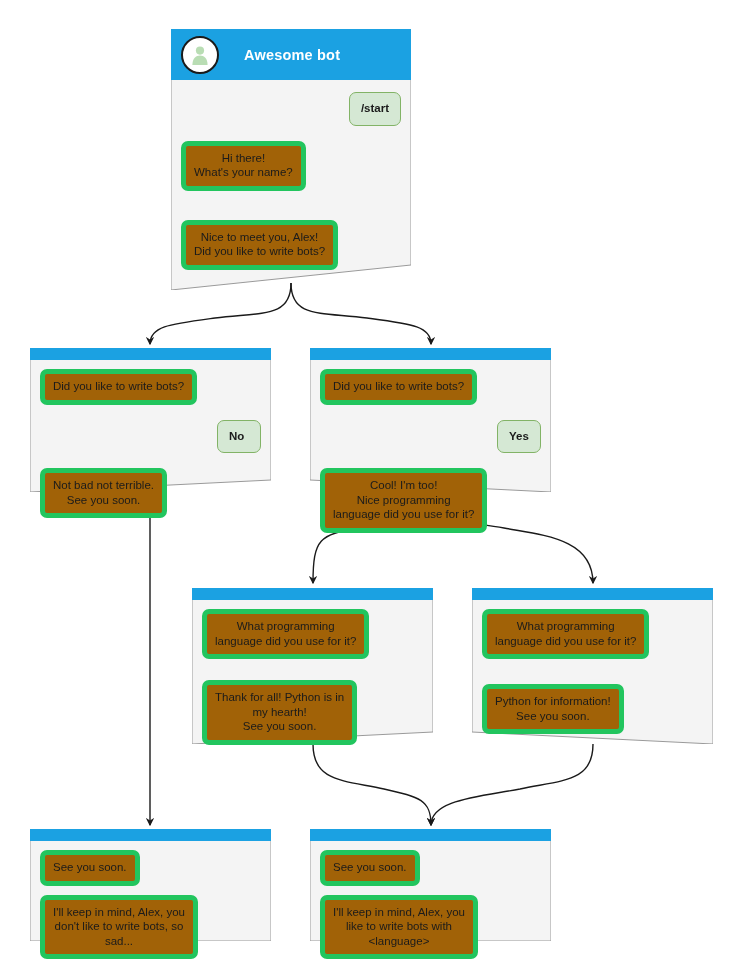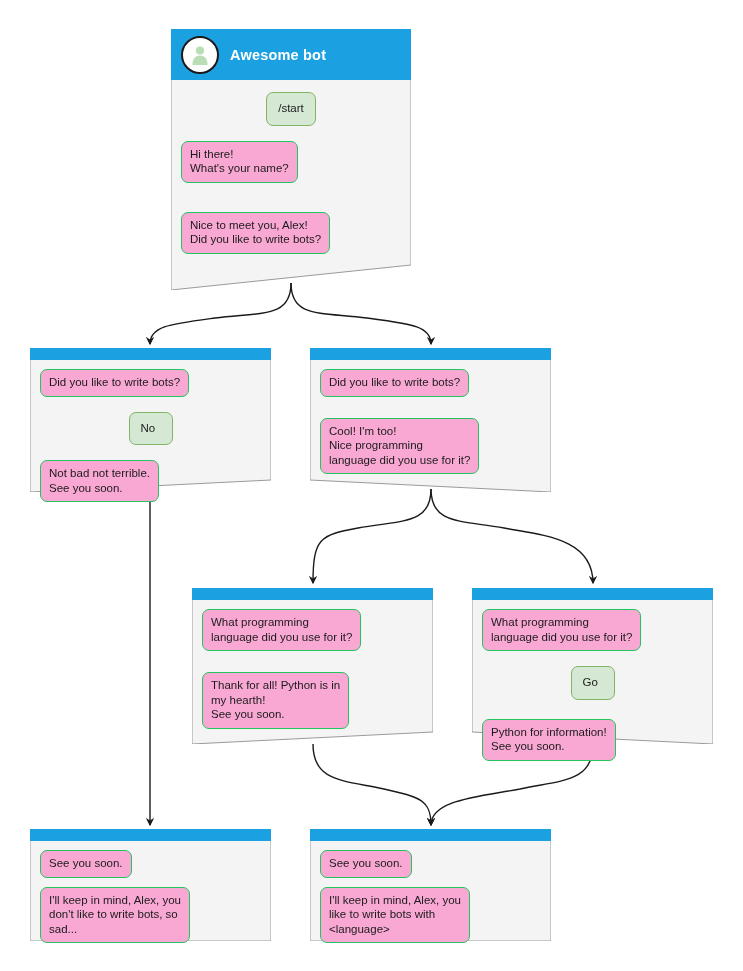--- a/index.html
+++ b/index.html
@@ -48,21 +48,21 @@
     position: relative;
     height: 12px;
     background: #1ba1e2;
     width: 100%;
   }
   .node.root .node-header {
     height: 51px;
     display: flex;
     align-items: center;
     padding-left: 10px;
-    gap: 11px;
+    gap: 25px;
   }
 
   .avatar {
     width: 38px; height: 38px;
     border-radius: 50%;
     background: #ffffff;
     border: 2.5px solid #1a1a1a;
     display: flex;
     align-items: center;
     justify-content: center;
@@ -84,34 +84,35 @@
     flex-direction: column;
   }
   .node.root .chat { padding-top: 12px; }
 
   .msg-row {
     display: flex;
     margin-bottom: 9px;
   }
   .msg-row:last-child { margin-bottom: 16px; }
   .msg-row.bot { justify-content: flex-start; }
-  .msg-row.user { justify-content: center; }
+  .msg-row.user { justify-content: flex-end; font-weight: bold; }
 
   .bubble {
     border-radius: 7px;
     padding: 5px 8px 6px 8px;
     font-size: 11.5px;
     line-height: 14.5px;
     color: #1b1b1b;
     white-space: pre-line;
     max-width: 215px;
   }
   .bubble.bot {
-    background: #f9a8d4;
-    border: 1px solid #22c55e;
+    background: #a16207;
+    border: 5px solid #22c55e;
+    text-align: center;
   }
   .bubble.user {
     background: #d5e8d4;
     border: 1px solid #82b366;
     padding: 8px 11px 9px 11px;
     min-width: 44px;
     text-align: left;
   }
 
   
@@ -203,20 +204,23 @@
   <svg class="node-shape" viewBox="0 0 241 144" preserveAspectRatio="none">
     <polygon points="0,0 241,0 241,144 0,132" fill="#f4f4f4" stroke="#9a9a9a" stroke-width="1"></polygon>
   </svg>
   <div class="node-inner">
     <div class="node-header"></div>
     <div class="chat">
       <div class="msg-row bot">
         <div class="bubble bot">Did you like to write bots?</div>
       </div>
       <div class="gap-6"></div>
+      <div class="msg-row user">
+        <div class="bubble user">Yes</div>
+      </div>
       <div class="gap-6"></div>
       <div class="msg-row bot">
         <div class="bubble bot">Cool! I'm too!
 Nice programming
 language did you use for it?</div>
       </div>
     </div>
   </div>
 </div>
 
@@ -247,23 +251,20 @@
     <polygon points="0,0 241,0 241,156 0,144" fill="#f4f4f4" stroke="#9a9a9a" stroke-width="1"></polygon>
   </svg>
   <div class="node-inner">
     <div class="node-header"></div>
     <div class="chat">
       <div class="msg-row bot">
         <div class="bubble bot">What programming
 language did you use for it?</div>
       </div>
       <div class="gap-6"></div>
-      <div class="msg-row user">
-        <div class="bubble user">Go</div>
-      </div>
       <div class="gap-10"></div>
       <div class="msg-row bot">
         <div class="bubble bot">Python for information!
 See you soon.</div>
       </div>
     </div>
   </div>
 </div>
 
 <div class="node" style="left:30px; top:829px; width:241px; height:112px;">

